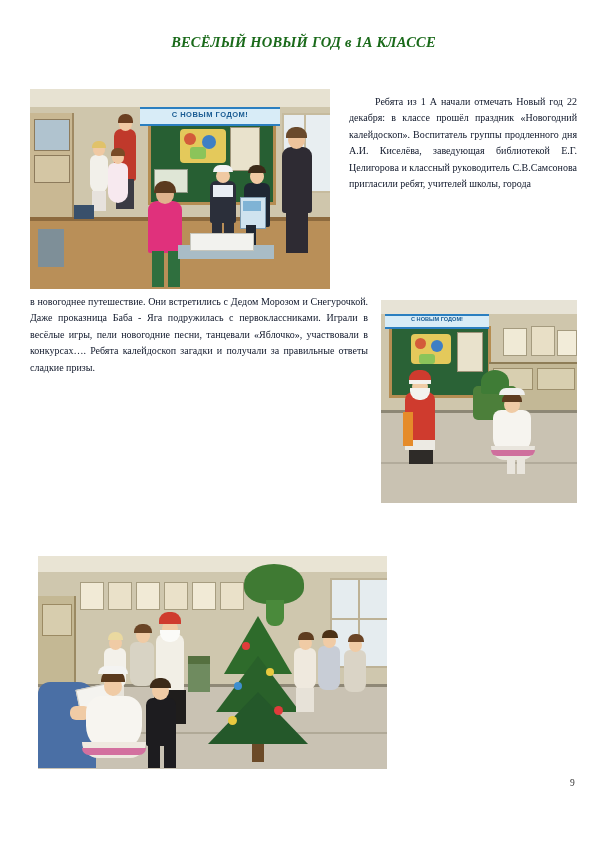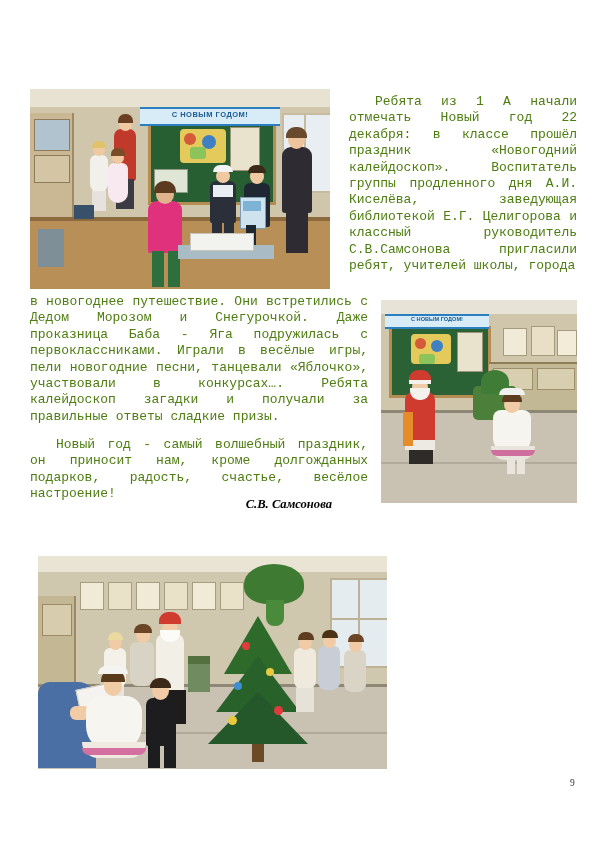--- a/index.html
+++ b/index.html
@@ -61,26 +61,25 @@
     width: 349px;
     height: 213px;
   }
 
   
   .sc { position: absolute; }
 
   
   .col-text {
     position: absolute;
-    font-size: 13px;
+    font-size: 10px;
     line-height: 16.4px;
     text-align: justify;
     text-justify: inter-word;
-    color: #4d7c0f;
-    font-family: Liberation Mono, monospace;
+    color: #0f172a;
   }
   #para-right-top {
     left: 349px;
     top: 94px;
     width: 228px;
   }
   #para-full-1 {
     left: 30px;
     top: 294px;
     width: 338px;
@@ -110,20 +109,21 @@
     top: 778px;
     font-size: 9.5px;
     color: #333;
   }
 </style>
 </head>
 <body>
 
 <div class="page">
 
+  <div class="doc-title">ВЕСЁЛЫЙ НОВЫЙ ГОД в 1А КЛАССЕ</div>
 
   <div class="photo" id="photo-classroom-party">
 
     <div class="sc" style="left:0;top:0;width:300px;height:132px;background:#cfc6ac;"></div>
 
     <div class="sc" style="left:0;top:0;width:300px;height:18px;background:#e7e2d2;"></div>
 
     <div class="sc" style="left:118px;top:32px;width:122px;height:78px;background:#275f33;border:3px solid #b58d52;"></div>
 
     <div class="sc" style="left:150px;top:40px;width:46px;height:34px;background:#e4c95b;border-radius:4px;"></div>
@@ -243,22 +243,20 @@
     <div class="sc" style="left:110px;top:146px;width:44px;height:14px;background:#e9e5dd;border-radius:0 0 14px 14px;"></div>
     <div class="sc" style="left:110px;top:150px;width:44px;height:6px;background:#cf6f9d;border-radius:0 0 12px 12px;"></div>
     <div class="sc" style="left:123px;top:96px;width:16px;height:17px;background:#f0cba5;border-radius:50%;"></div>
     <div class="sc" style="left:121px;top:92px;width:20px;height:10px;background:#5d3b1f;border-radius:9px 9px 0 0;"></div>
     <div class="sc" style="left:118px;top:88px;width:26px;height:7px;background:#f0f0ee;border-radius:8px 8px 0 0;"></div>
     <div class="sc" style="left:126px;top:158px;width:8px;height:16px;background:#e9e5dd;"></div>
     <div class="sc" style="left:136px;top:158px;width:8px;height:16px;background:#e9e5dd;"></div>
   </div>
 
   <div class="col-text" id="para-full-1">в новогоднее путешествие. Они встретились с Дедом Морозом и Снегурочкой. Даже  проказница Баба - Яга подружилась с первоклассниками. Играли в весёлые игры, пели новогодние песни, танцевали «Яблочко», участвовали в конкурсах…. Ребята калейдоскоп загадки и получали за правильные ответы сладкие призы.</div>
-  <div class="col-text indent" id="para-full-2">Новый год - самый волшебный праздник, он приносит нам, кроме долгожданных подарков, радость, счастье, весёлое настроение!</div>
-  <div class="signature">С.В. Самсонова</div>
 
   <div class="photo" id="photo-tree-dance">
 
     <div class="sc" style="left:0;top:0;width:349px;height:16px;background:#e9e4d4;"></div>
 
     <div class="sc" style="left:0;top:16px;width:349px;height:112px;background:#cfc7ae;"></div>
 
     <div class="sc" style="left:292px;top:22px;width:57px;height:86px;background:#e5ecef;border:2px solid #bdb296;"></div>
     <div class="sc" style="left:320px;top:22px;width:2px;height:86px;background:#bdb296;"></div>
     <div class="sc" style="left:292px;top:62px;width:57px;height:2px;background:#bdb296;"></div>

